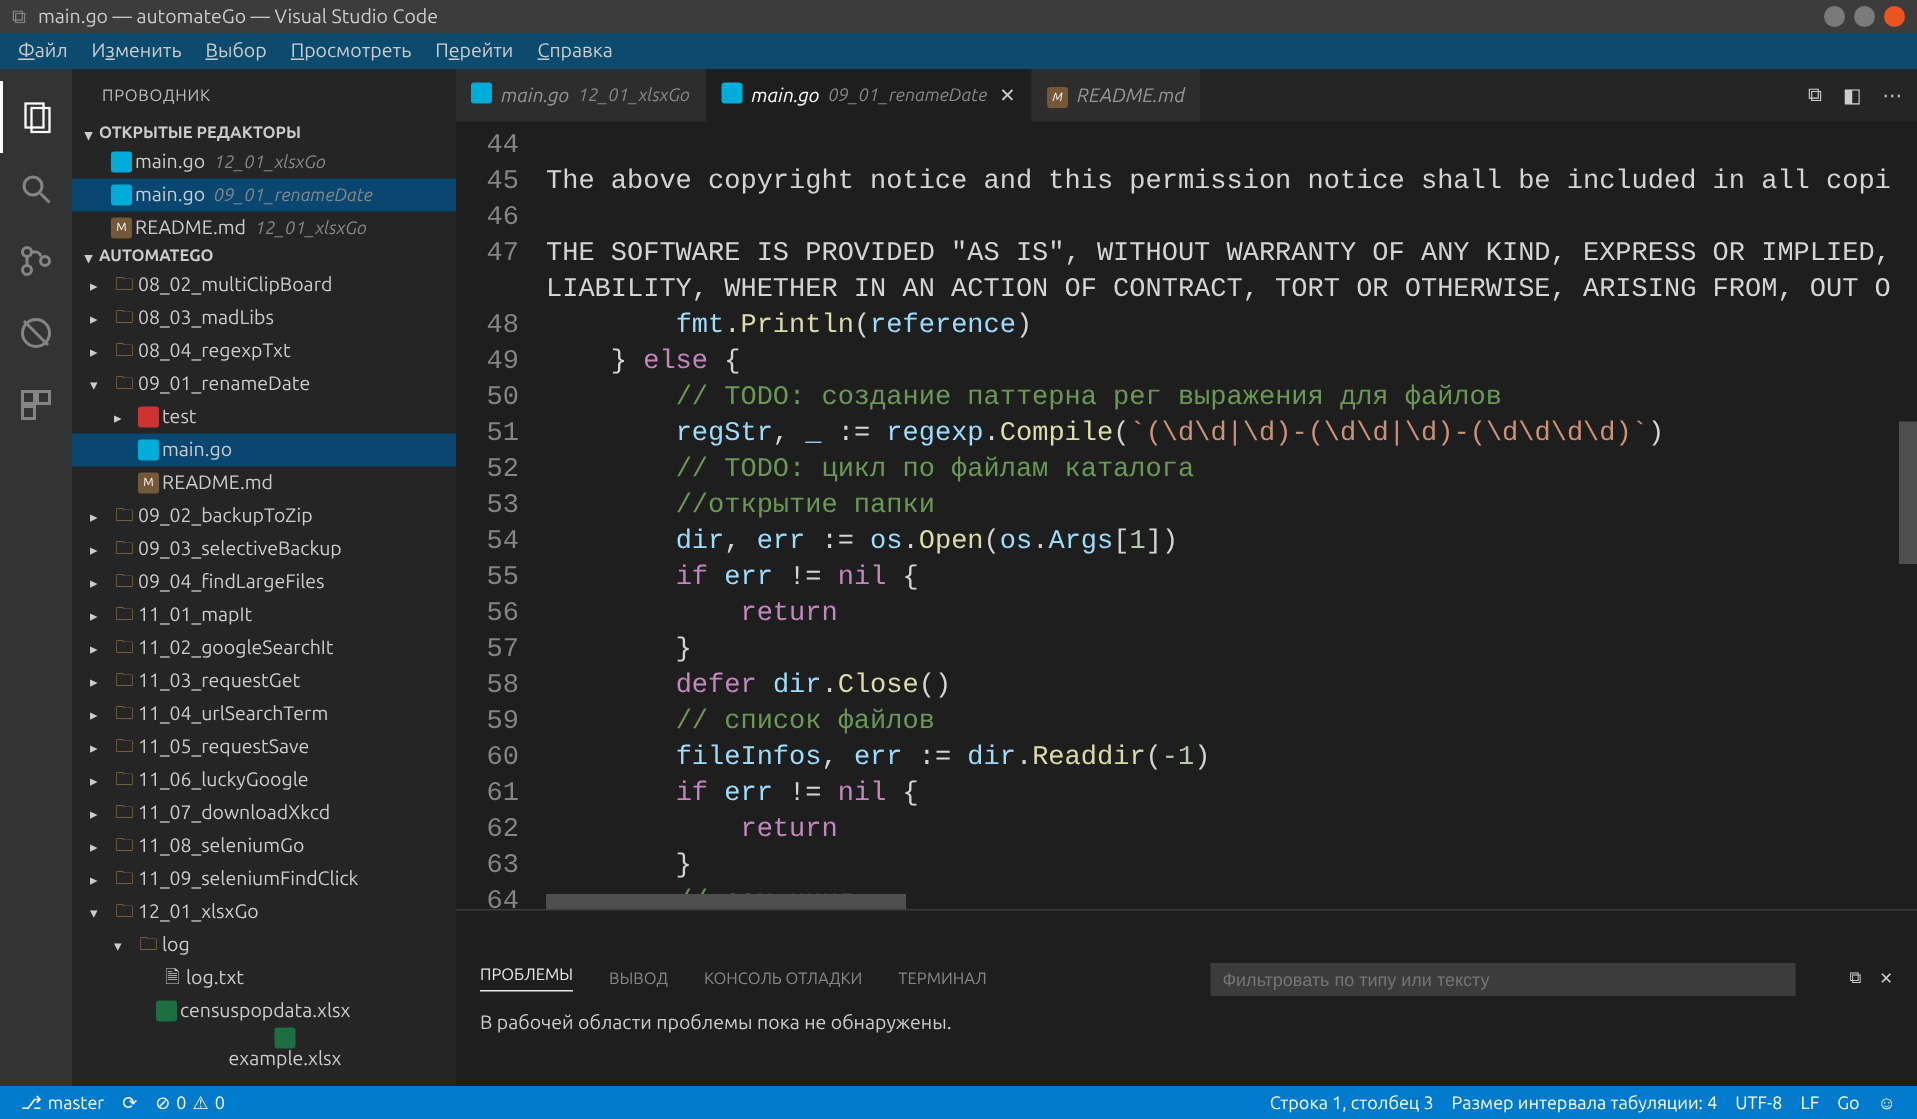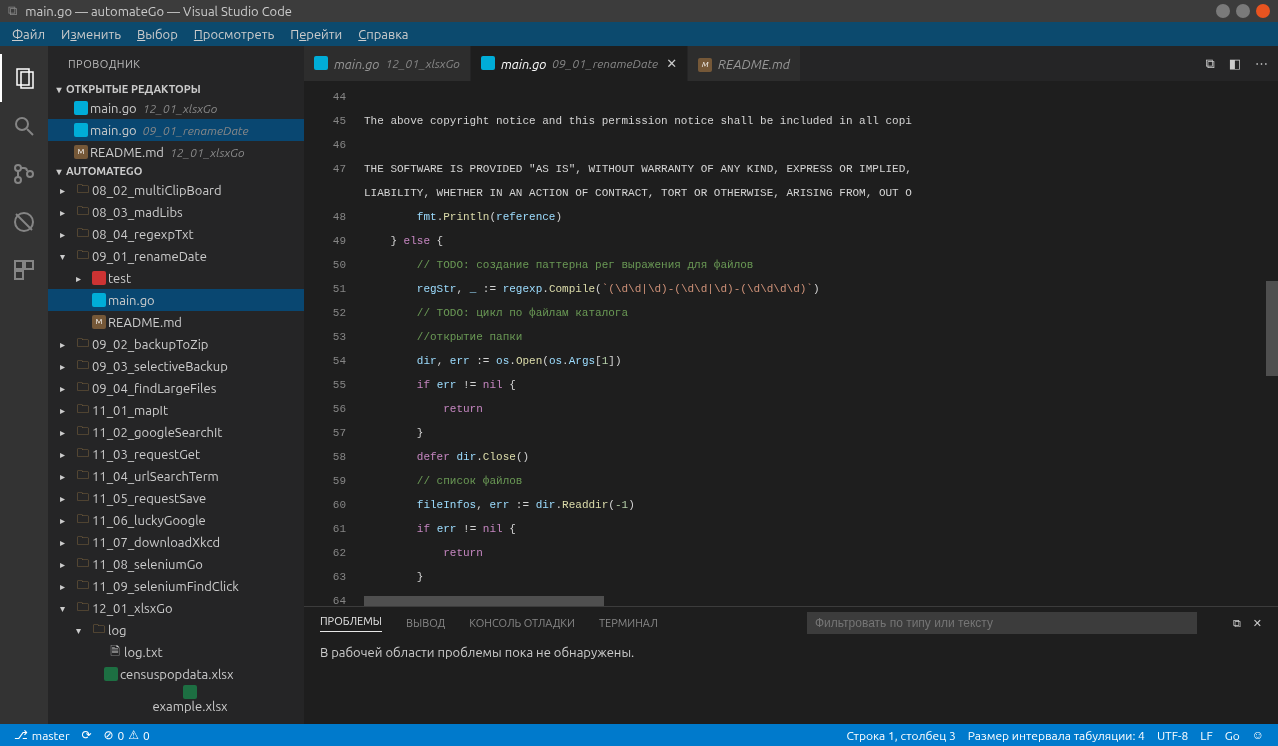--- a/index.html
+++ b/index.html
@@ -37,31 +37,31 @@
 .file-icon { color: #cccccc; }
 .xlsx-icon { width:14px; height:14px; background:#1d6f42; border-radius:2px; display:inline-block; }
 .editor-area { flex: 1; display: flex; flex-direction: column; background: #1e1e1e; overflow: hidden; }
 .tabs { height: 35px; background: #252526; display: flex; align-items: stretch; }
 .tab { display: flex; align-items: center; padding: 0 10px; background: #2d2d2d; color: #969696; font-size: 13px; cursor: pointer; border-right: 1px solid #252526; font-style: italic; }
 .tab.active { background: #1e1e1e; color: #ffffff; }
 .tab .icon { margin-right: 6px; }
 .tab .desc { margin-left: 6px; color: #888888; font-style: italic; font-size: 12px; }
 .tab .close { margin-left: 8px; color: #cccccc; font-style: normal; }
 .tab-actions { margin-left: auto; display: flex; align-items: center; gap: 14px; padding: 0 10px; color: #cccccc; }
-.editor-body { flex: 1; display: flex; overflow: hidden; position: relative; font-family: "Consolas","Courier New",monospace; font-size: 11px; }
+.editor-body { flex: 1; display: flex; overflow: hidden; position: relative; font-family: "Consolas","Courier New",monospace; font-size: 18px; }
 .gutter { width: 60px; text-align: right; color: #858585; padding-right: 18px; white-space: pre; line-height: 24px; padding-top: 4px; }
 .code { flex: 1; white-space: pre; line-height: 24px; overflow: hidden; color: #d4d4d4; padding-top: 4px; }
 .kw { color: #c586c0; }
 .fn { color: #dcdcaa; }
 .str { color: #ce9178; }
 .num { color: #b5cea8; }
 .cmt { color: #6a9955; }
 .id { color: #9cdcfe; }
 .op { color: #d4d4d4; }
-.panel { height: 118px; background: #1e1e1e; border-top: 1px solid #3c3c3c; display: flex; flex-direction: column; }
+.panel { height: 118px; background: #1e1e1e; border-top: 1px solid #3c3c3c; display: flex; flex-direction: column; justify-content: center; }
 .panel-tabs { height: 32px; display: flex; align-items: center; padding: 0 16px; gap: 24px; font-size: 11px; color: #888888; }
 .panel-tab { cursor: pointer; }
 .panel-tab.active { color: #e7e7e7; border-bottom: 1px solid #e7e7e7; padding-bottom: 4px; }
 .panel-filter { margin-left: auto; background: #3c3c3c; border: none; color: #cccccc; padding: 4px 8px; width: 390px; font-size: 12px; }
 .panel-actions { display: flex; gap: 12px; margin-left: 12px; color: #cccccc; }
 .panel-body { padding: 6px 16px; color: #cccccc; font-size: 13px; }
 .statusbar { height: 22px; background: #007acc; display: flex; align-items: center; color: #ffffff; font-size: 12px; padding: 0 8px; }
 .status-item { padding: 0 6px; display: flex; align-items: center; gap: 4px; cursor: pointer; }
 .status-right { margin-left: auto; display: flex; align-items: center; }
 .scrollbar-v { position: absolute; right: 0; top: 0; width: 12px; height: 100%; }

